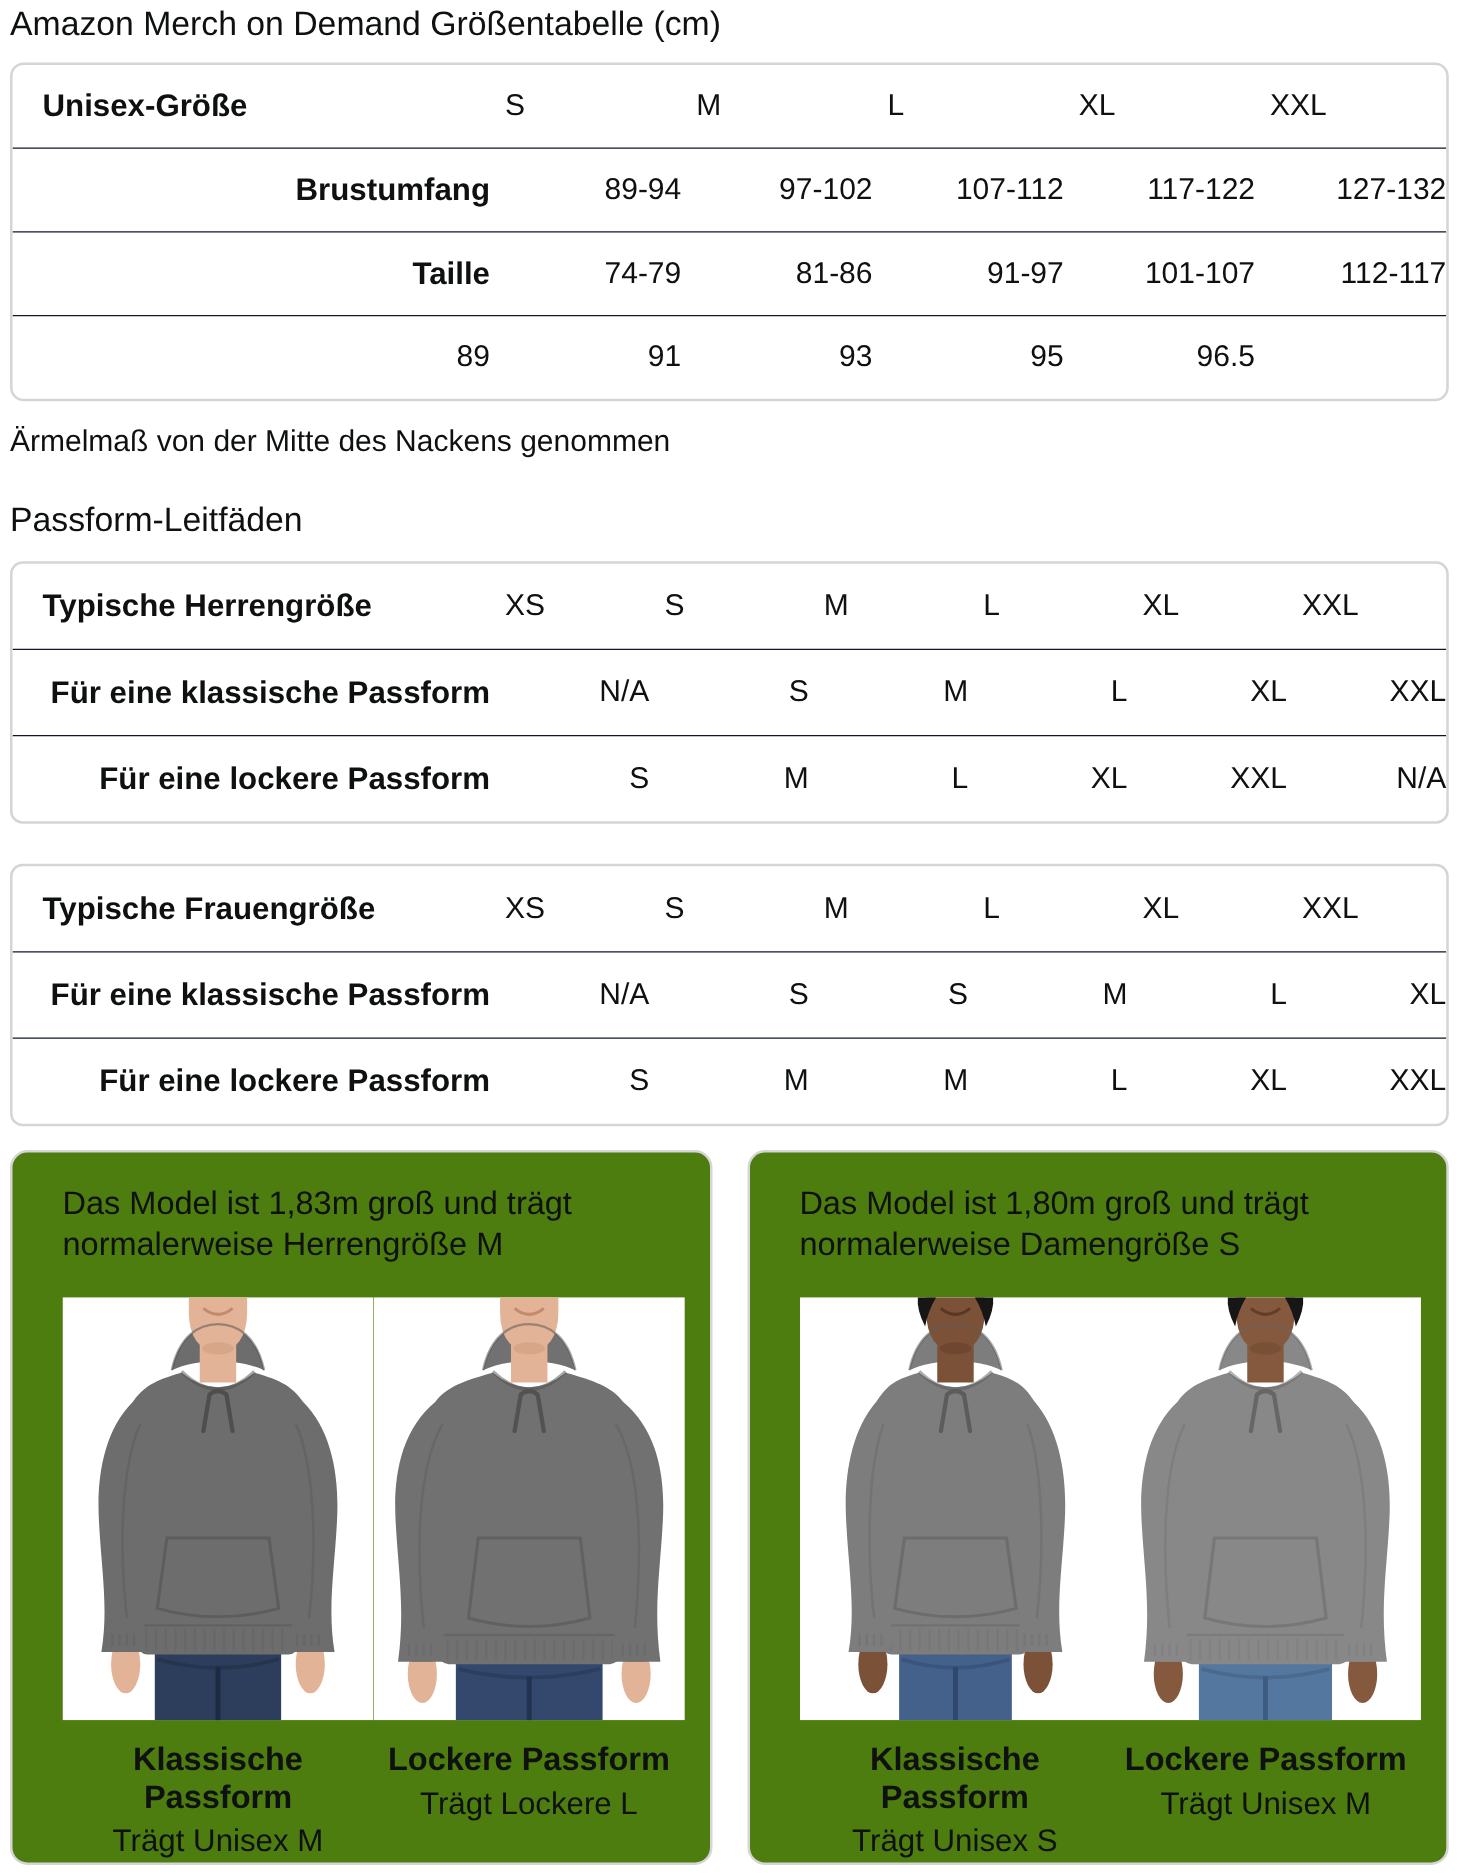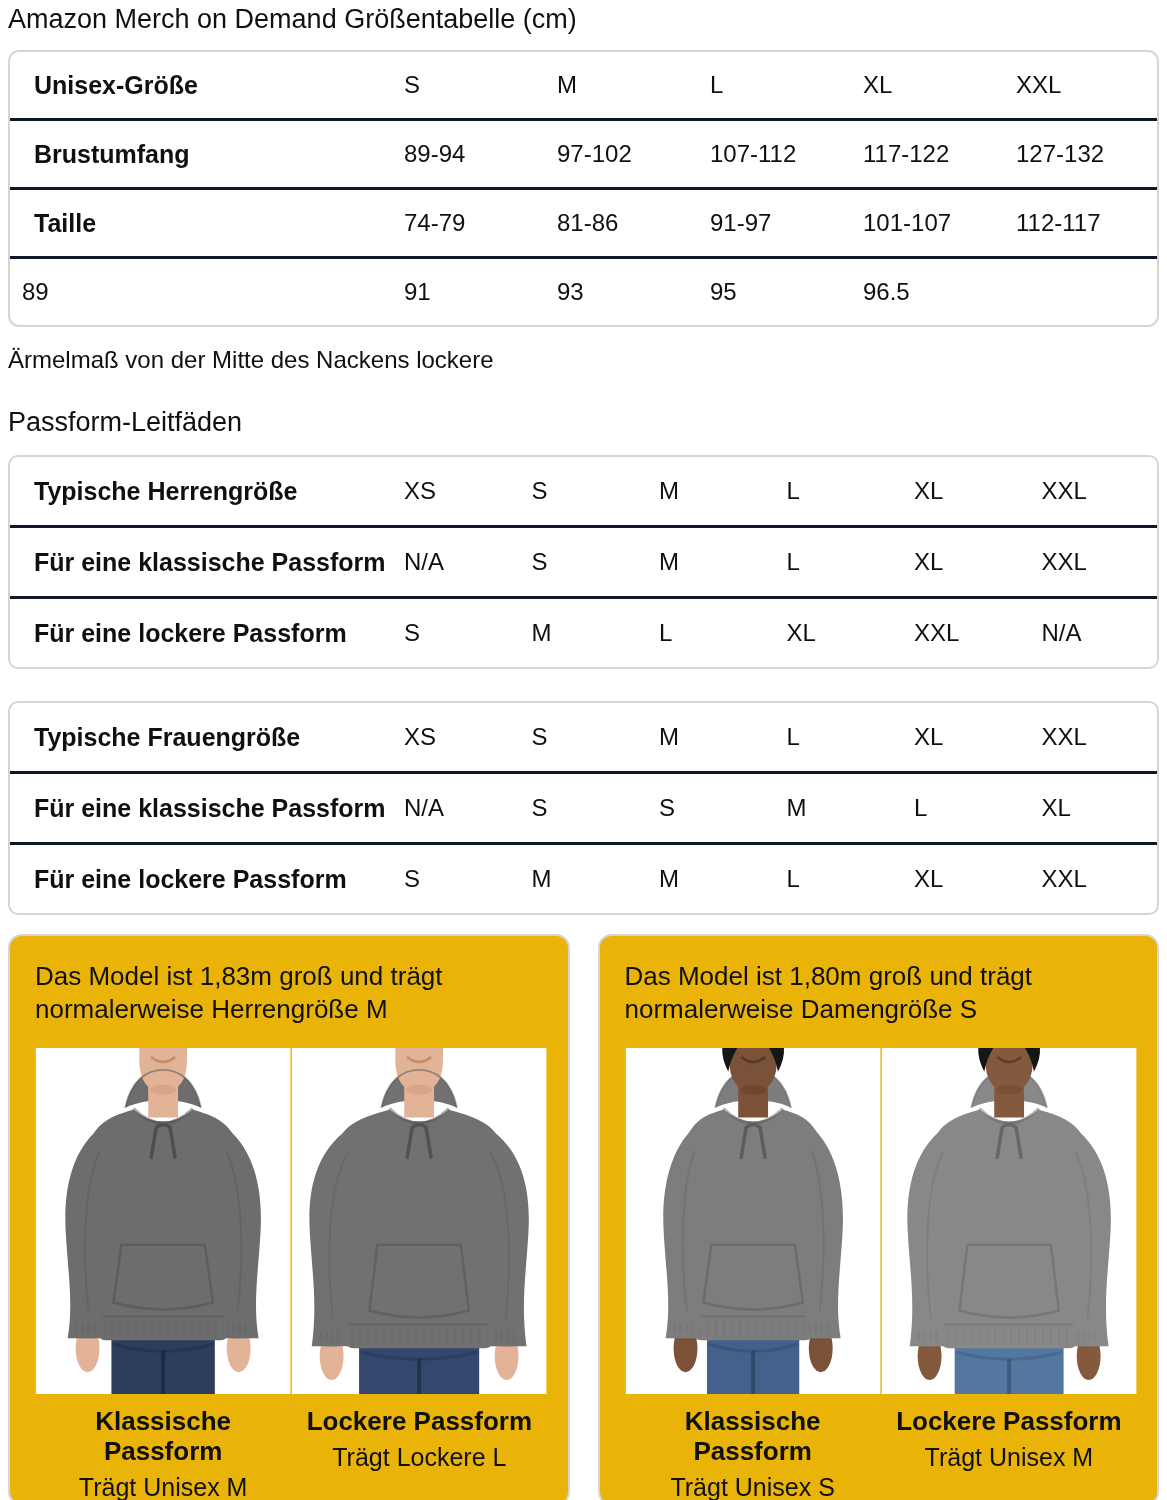--- a/index.html
+++ b/index.html
@@ -7,34 +7,34 @@
     width:1167px;height:1500px;overflow:hidden;
     font-family:"Liberation Sans",sans-serif;
     color:#0f1111;
     -webkit-font-smoothing:antialiased;
   }
   .page{box-sizing:border-box;width:1167px;height:1188px;padding:2px 8px 0 8px;}
   .title{font-size:27px;font-weight:400;margin:0;padding:2px 0 0 0;line-height:30px;}
   .tbl{border:2px solid #d5d5d5;border-radius:10px;background:#fff;overflow:hidden;}
   .tbl.first{margin-top:16px;border-radius:11px;}
   .row{display:grid;align-items:center;}
-  .row + .row{border-top:3px solid #0f172a;}
+  .row + .row{border-top:1px solid #0f172a;text-align:right;}
   .sizerow{grid-template-columns:382px repeat(5,1fr);height:66px;}
   .fitrow{grid-template-columns:382px repeat(6,1fr);height:68px;}
   .cell{font-size:24px;padding-left:12px;white-space:nowrap;}
   .cell.label{font-weight:700;font-size:25px;padding-left:24px;}
   .note{font-size:24px;line-height:30px;margin:18px 0 0 0;}
   .subtitle{font-size:27px;font-weight:400;line-height:30px;margin:32px 0 0 0;}
   .tbl.fit-a{margin-top:18px;}
   .tbl.fit-b{margin-top:32px;}
   .cards{display:flex;gap:28px;margin-top:19px;}
   .card{
     flex:1;box-sizing:border-box;height:572px;
     border:2px solid #d5d5d5;border-radius:14px;
-    padding:24px 20px 20px 25px;background:#eab308;
+    padding:24px 20px 20px 40px;background:#4d7c0f;
   }
   .card-desc{font-size:26px;line-height:33px;margin:0;max-width:478px;}
   .figures{display:flex;margin-top:22px;}
   .fig{flex:1;margin:0;text-align:center;min-width:0;}
   .fig-img{height:346px;}
   .fig-img svg{width:100%;height:100%;display:block;}
   .cap-bold{font-size:26px;font-weight:700;line-height:30px;margin-top:12px;}
   .cap{font-size:25px;line-height:29px;margin-top:7px;}
 </style>
 </head>
@@ -71,21 +71,21 @@
     </div>
     <div class="row sizerow">
       <div class="cell">89</div>
       <div class="cell">91</div>
       <div class="cell">93</div>
       <div class="cell">95</div>
       <div class="cell">96.5</div>
     </div>
   </section>
 
-  <p class="note">Ärmelmaß von der Mitte des Nackens lockere</p>
+  <p class="note">Ärmelmaß von der Mitte des Nackens genommen</p>
 
   <h2 class="subtitle">Passform-Leitfäden</h2>
 
   <section class="tbl fit-a">
     <div class="row fitrow">
       <div class="cell label">Typische Herrengröße</div>
       <div class="cell">XS</div>
       <div class="cell">S</div>
       <div class="cell">M</div>
       <div class="cell">L</div>

